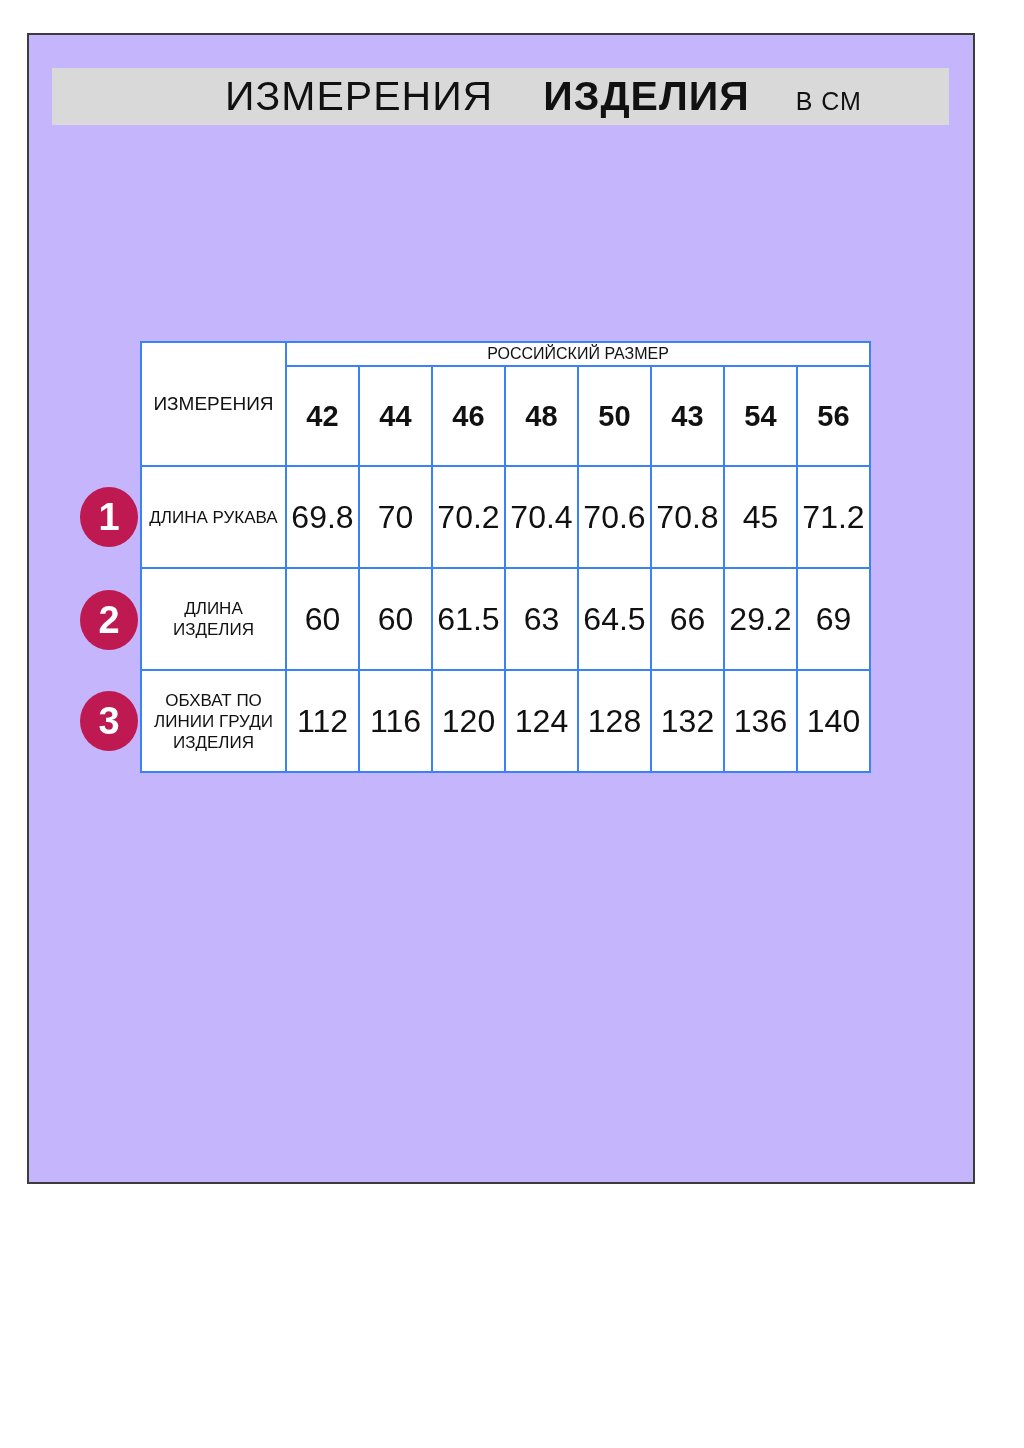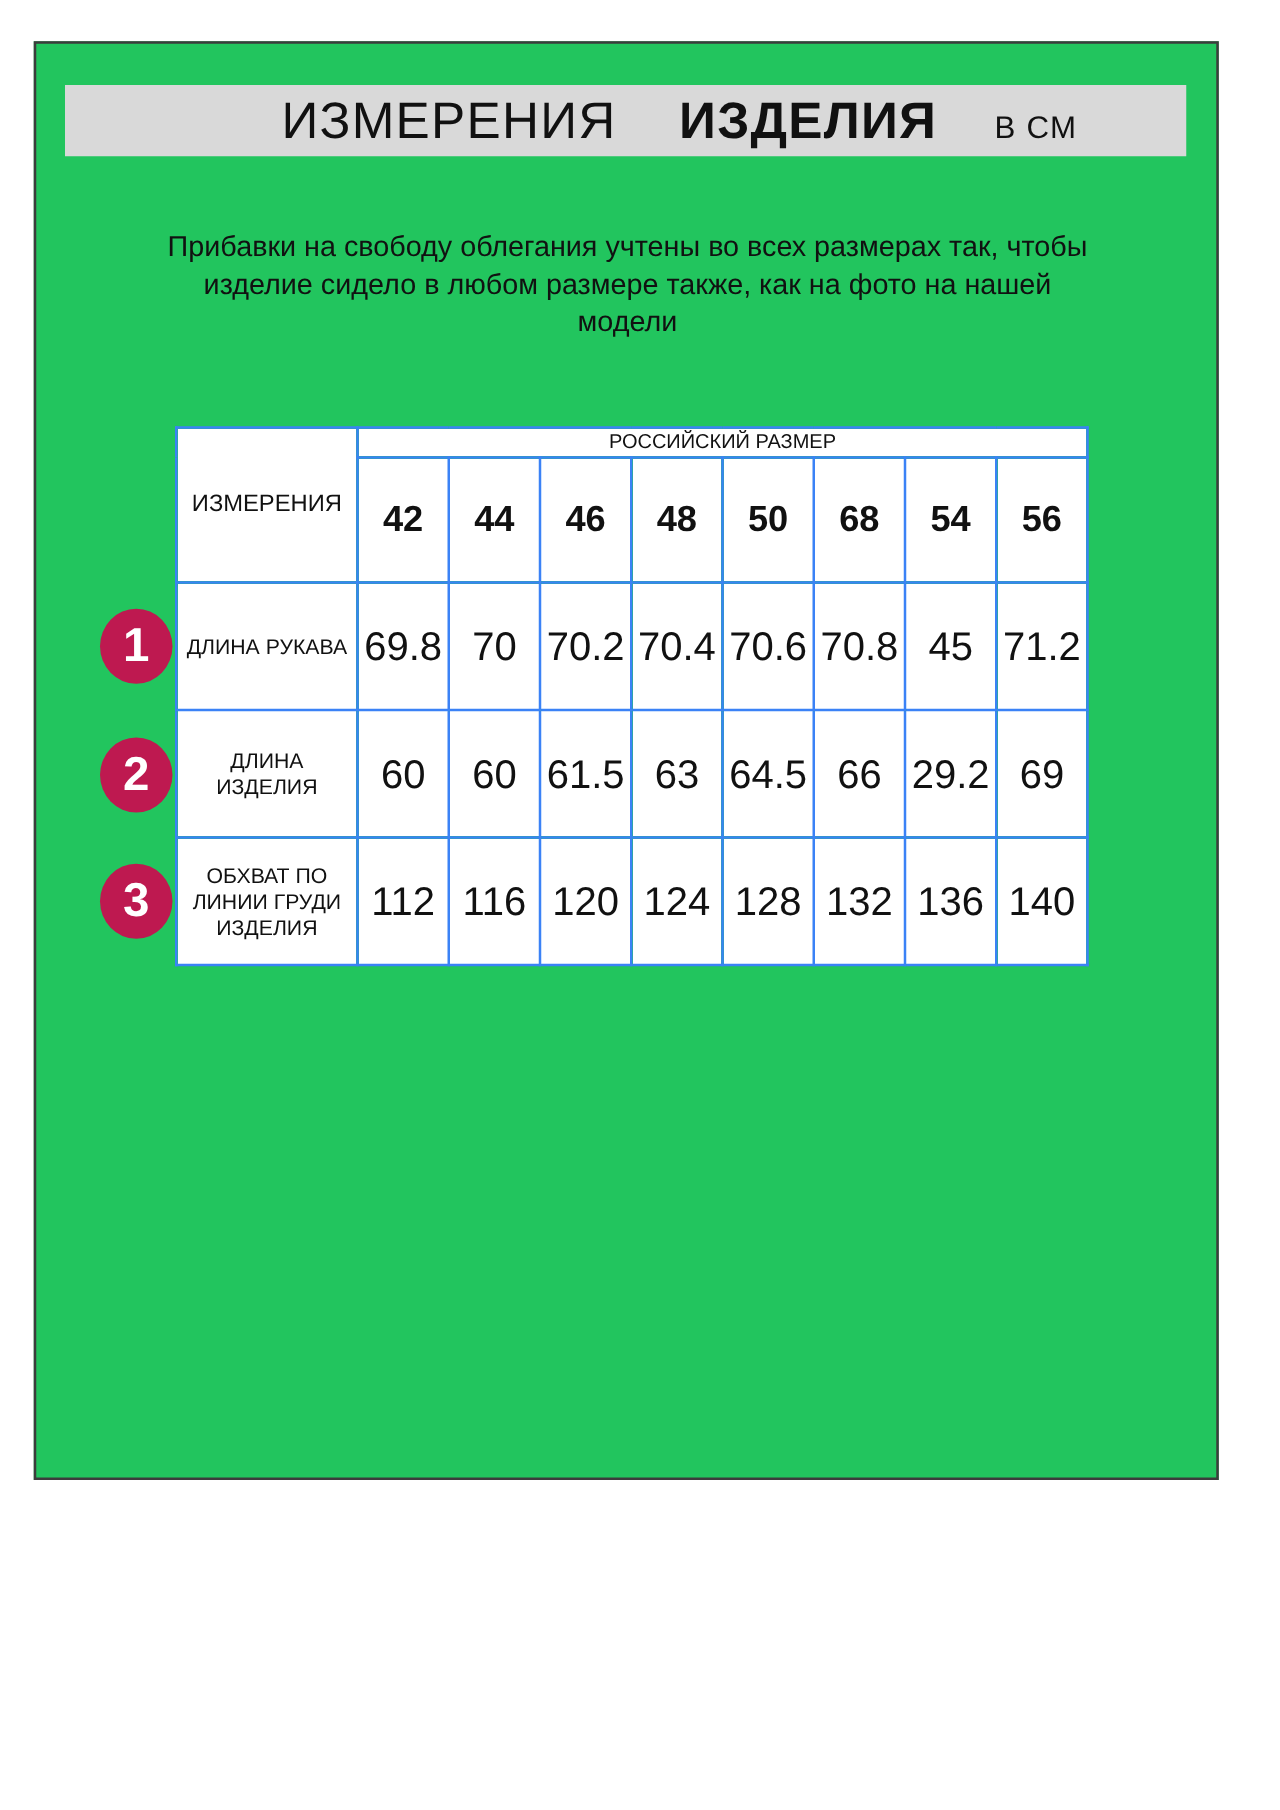--- a/index.html
+++ b/index.html
@@ -1,21 +1,21 @@
 <!DOCTYPE html>
 <html><head>
 <meta charset="utf-8">
 <style>
   * { margin:0; padding:0; box-sizing:border-box; }
   html,body { width:1024px; height:1448px; background:#ffffff; overflow:hidden;
               font-family:"Liberation Sans", sans-serif; color:#111; }
 
   .frame {
     position:absolute; left:27px; top:33px; width:948px; height:1151px;
-    border:2px solid #3c3c3c; background:#22c55e;
+    border:2px solid #3c3c3c; background:#c4b5fd;
   }
 
   
   .title-band {
     position:absolute; left:23px; top:33px; width:897px; height:57px;
     background:#d9d9d9; text-align:center; line-height:56px;
     padding-left:86px; white-space:nowrap;
   }
   .t-main { font-size:41px; letter-spacing:1px; }
   .t-bold { font-size:41px; font-weight:bold; letter-spacing:1px; margin-left:50px; }
@@ -62,23 +62,20 @@
   .b3 { left:51px; top:656px; }
 </style>
 </head>
 <body>
 
 <div class="frame">
 
   <div class="title-band"><span class="t-main">ИЗМЕРЕНИЯ</span><span class="t-bold">ИЗДЕЛИЯ</span><span class="t-unit">В СМ</span></div>
 
 
-  <div class="note">Прибавки на свободу облегания учтены во всех размерах так, чтобы
-изделие сидело в любом размере также, как на фото на нашей
-модели</div>
 
   <table class="size-table">
     <colgroup>
       <col class="c0">
       <col class="cs">
         <col class="cs">
         <col class="cs">
         <col class="cs">
       <col class="cs">
         <col class="cs">
@@ -89,21 +86,21 @@
       <tr class="r-group">
         <td class="measure-head" rowspan="2">ИЗМЕРЕНИЯ</td>
         <td class="group-head" colspan="8">РОССИЙСКИЙ РАЗМЕР</td>
       </tr>
       <tr class="r-sizes">
         <td class="size-cell">42</td>
         <td class="size-cell">44</td>
         <td class="size-cell">46</td>
         <td class="size-cell">48</td>
         <td class="size-cell">50</td>
-        <td class="size-cell">68</td>
+        <td class="size-cell">43</td>
         <td class="size-cell">54</td>
         <td class="size-cell">56</td>
       </tr>
 
       <tr class="r-data">
         <td class="label-cell">ДЛИНА РУКАВА</td>
         <td class="value-cell">69.8</td>
         <td class="value-cell">70</td>
         <td class="value-cell">70.2</td>
         <td class="value-cell">70.4</td>

